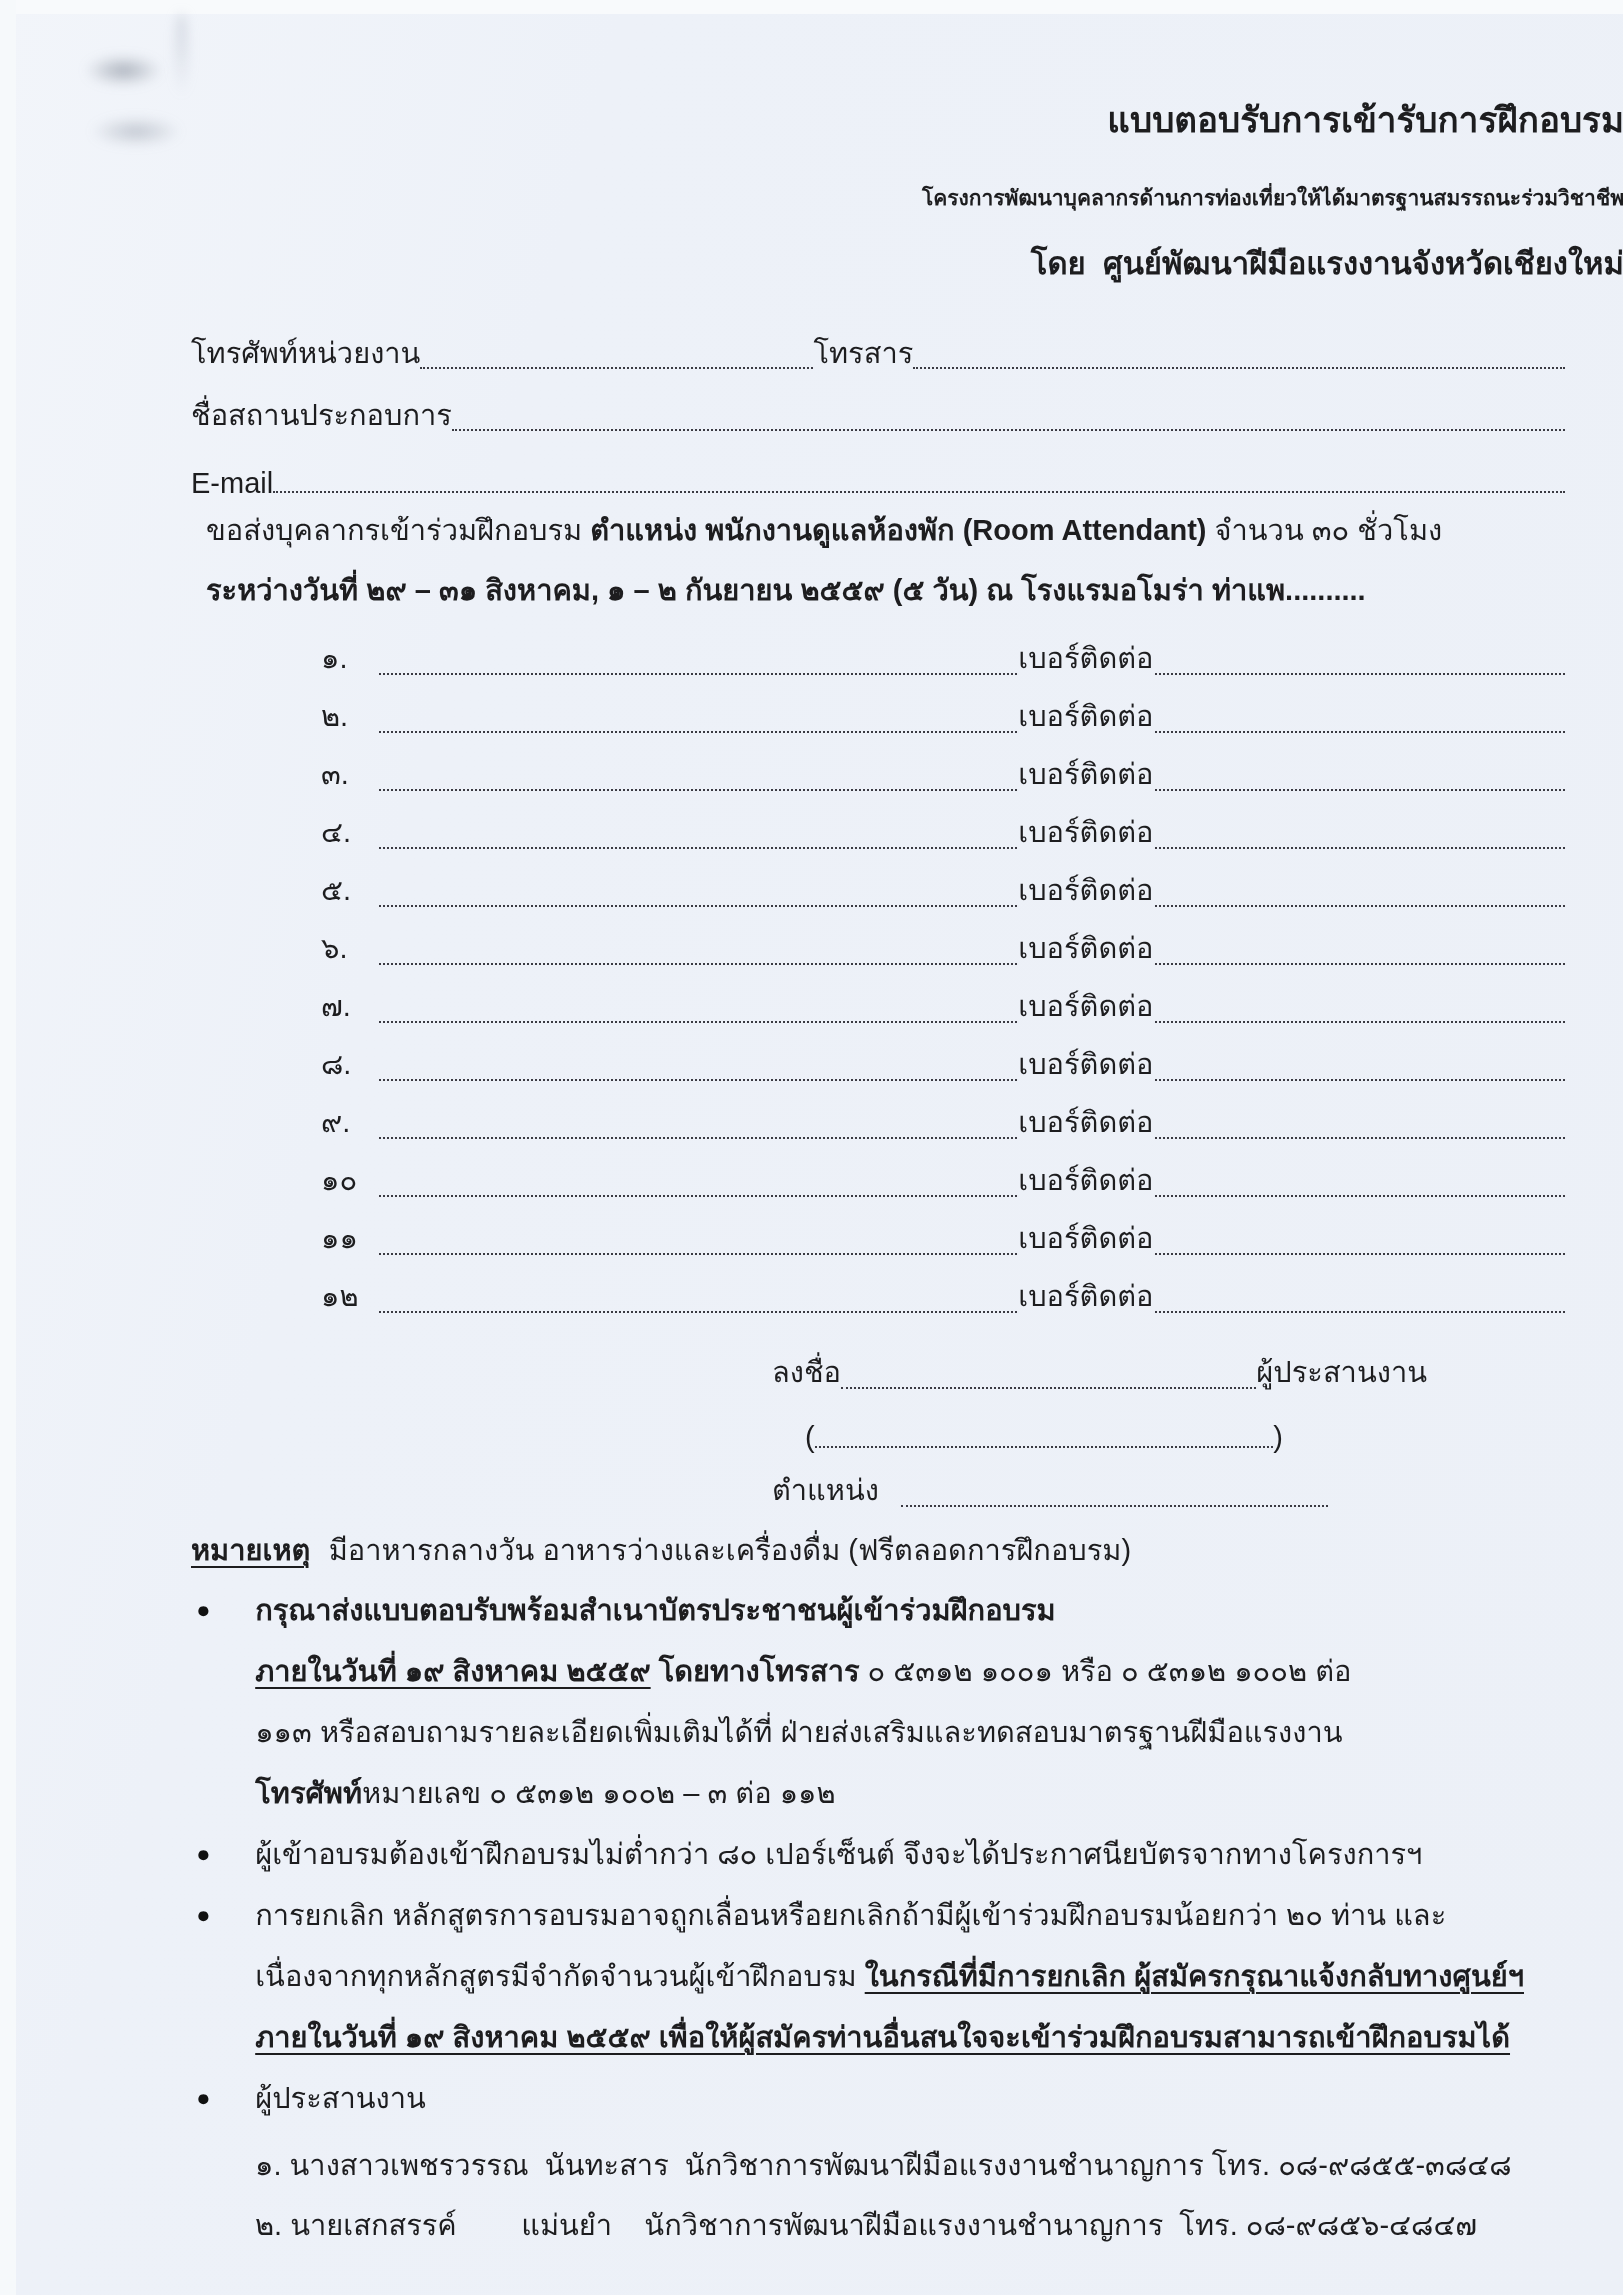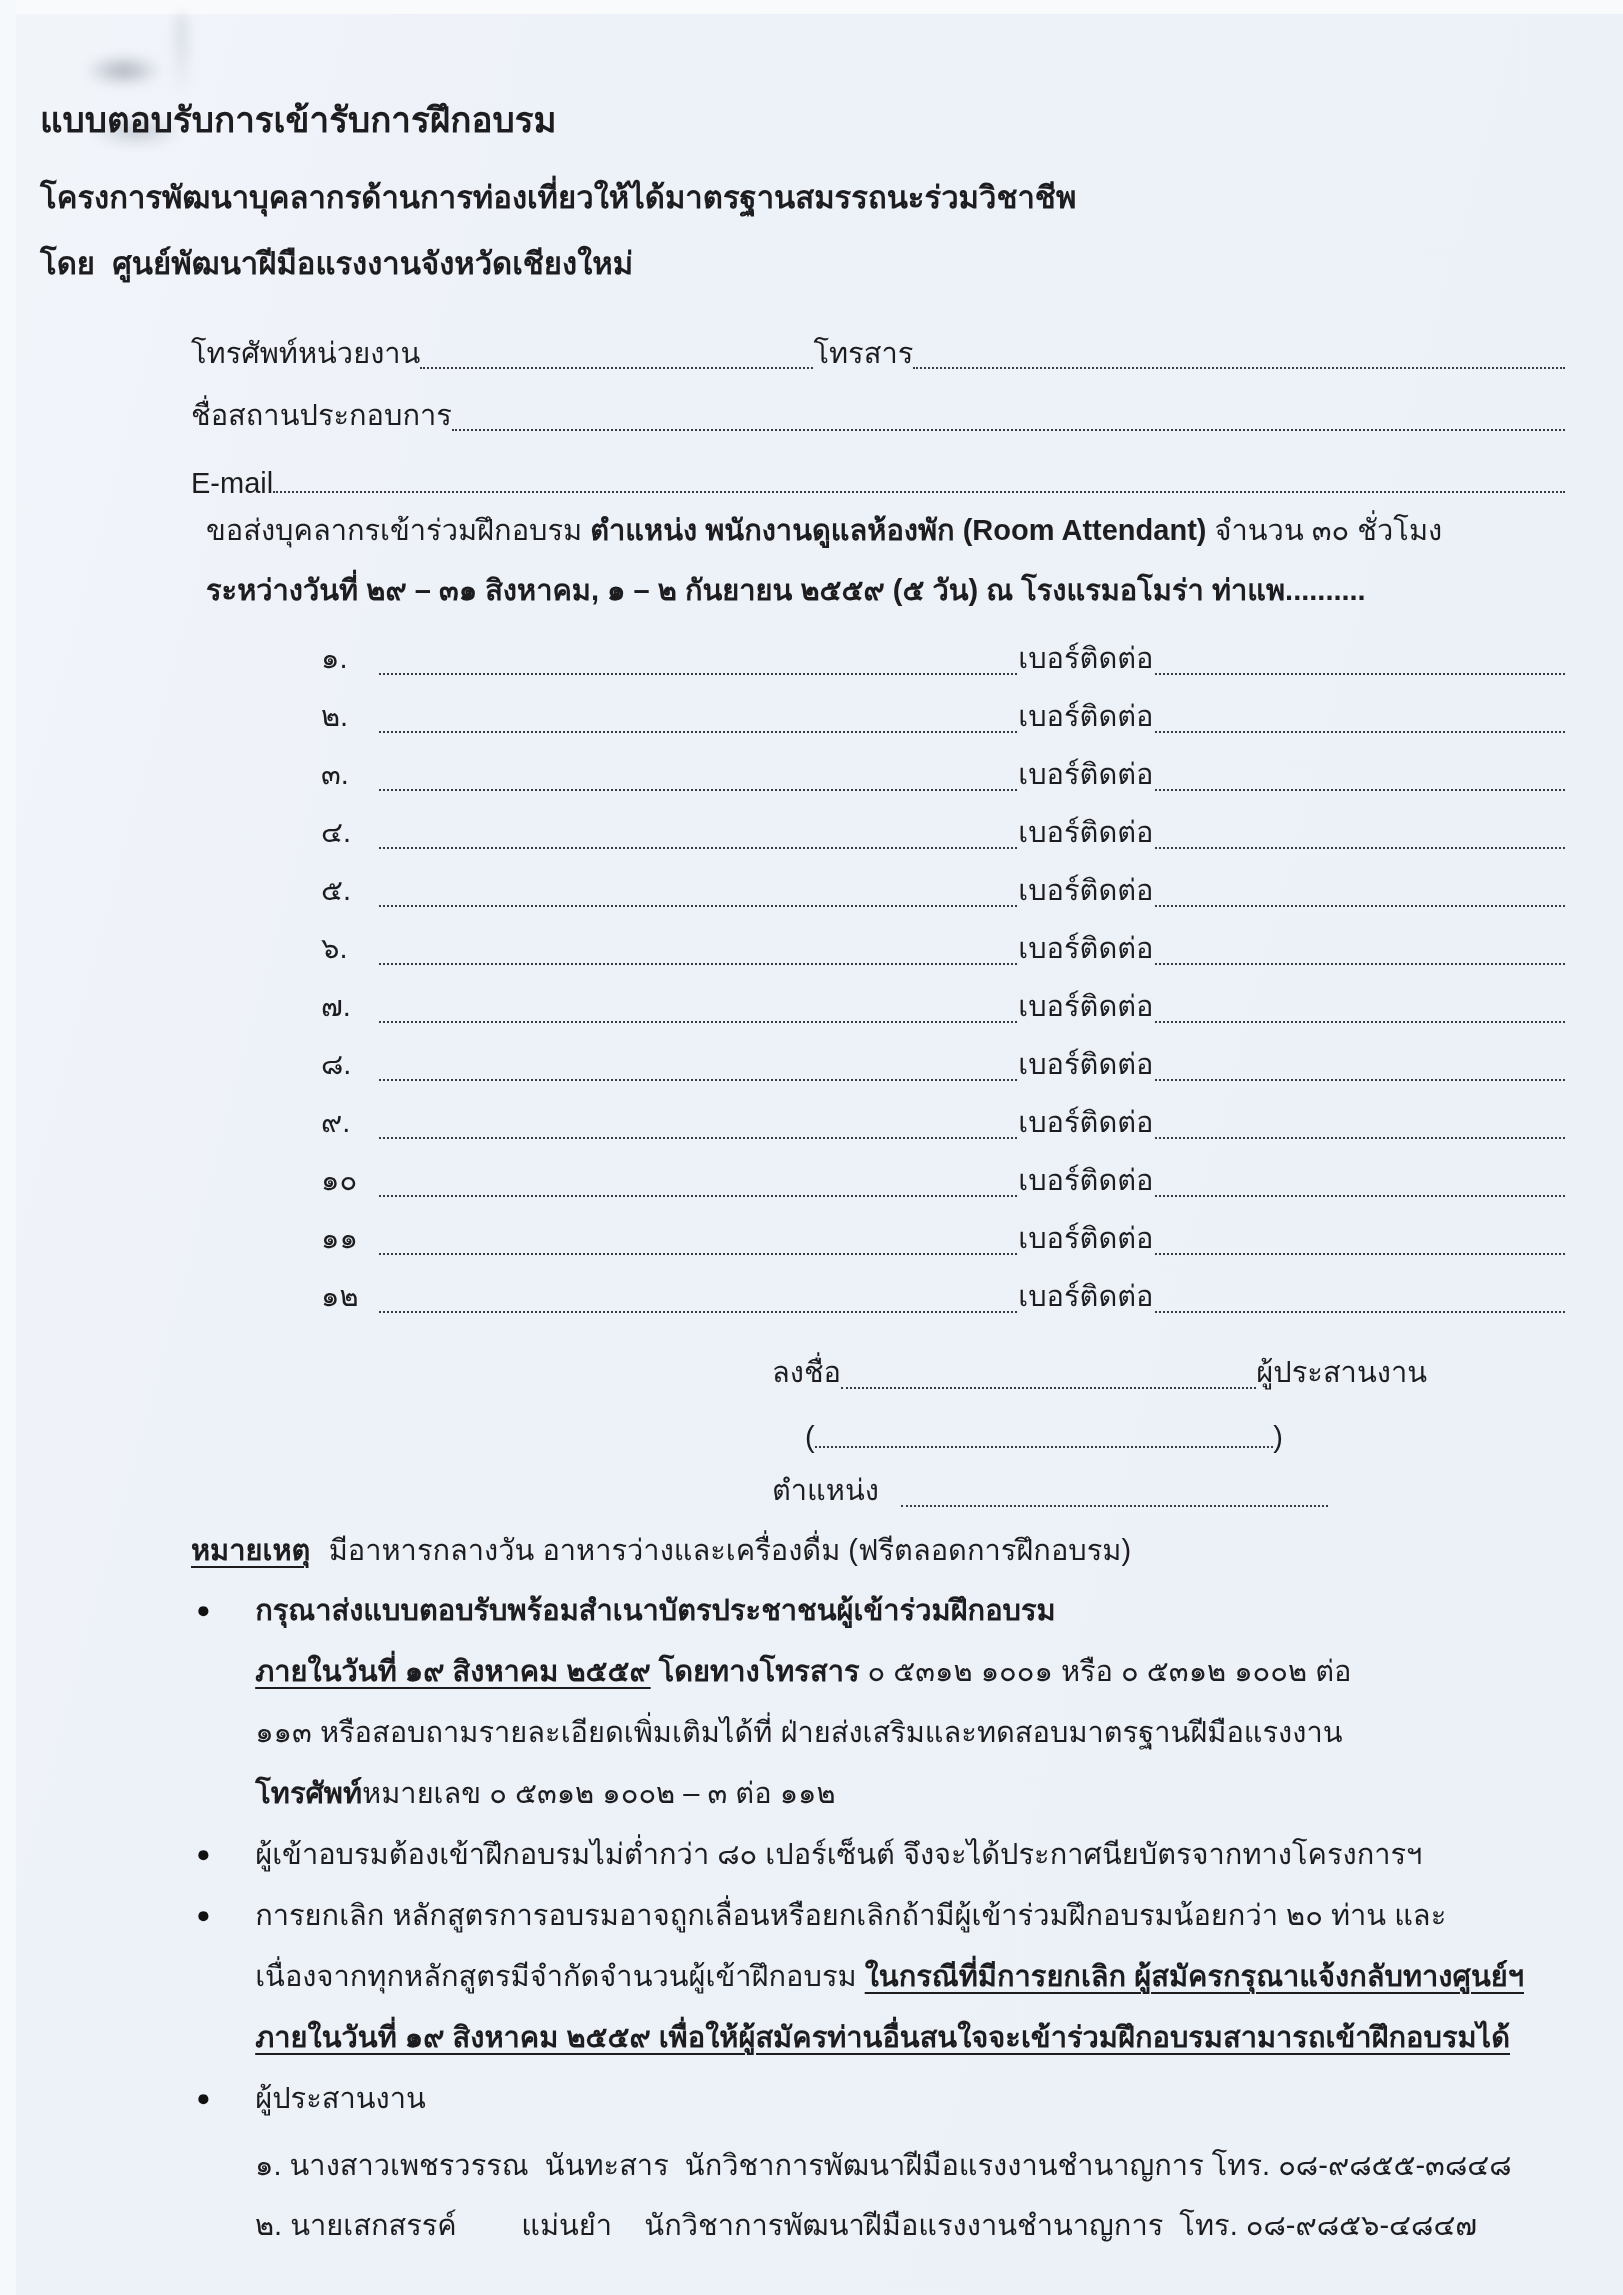--- a/index.html
+++ b/index.html
@@ -12,23 +12,23 @@
     color:#1d1d1f;
     overflow:hidden;
   }
   .edge-top  { position:absolute; top:0; left:0; right:0; height:14.4px; background:#f8fafc; }
   .edge-left { position:absolute; top:0; left:0; bottom:0; width:15.7px; background:#f6f9fb; }
   .smudge { position:absolute; border-radius:50%; filter:blur(5.9px); }
   .smudge.a { left:84px; top:55px;  width:79px; height:31px; background:radial-gradient(ellipse,rgba(96,106,122,.50),transparent 70%); }
   .smudge.b { left:90px; top:117px; width:92px; height:29px; background:radial-gradient(ellipse,rgba(110,120,136,.38),transparent 70%); }
   .smudge.c { left:175px; top:13px;  width:13px;  height:85px; background:linear-gradient(rgba(150,160,176,.35),transparent); }
 
-  .header { position:relative; padding-top:96px; text-align:left;padding-left:40px; }
+  .header { position:relative; padding-top:96px; text-align:right;padding-left:40px; }
   .title    { font-size:35px; font-weight:bold; line-height:47px; }
-  .subtitle { font-size:31px; font-weight:bold; line-height:42px; margin-top:34px; }
+  .subtitle { font-size:21px; font-weight:bold; line-height:42px; margin-top:34px; }
   .byline   { font-size:31px; font-weight:bold; line-height:42px; margin-top:23.6px; white-space:pre-wrap; }
 
   .content { position:relative; margin:29px 59px 0 191px; font-size:29px; }
 
   .fline { display:flex; align-items:flex-end; height:62px; }
   .lbl   { white-space:pre; }
   .dots  { flex:1 1 auto; border-bottom:2.6px dotted #3a3a42; margin-bottom:6.5px; }
   .dots.fixed600 { flex:0 0 393px; }
 
   .rline { line-height:60px; white-space:nowrap;margin-left:15px; }

